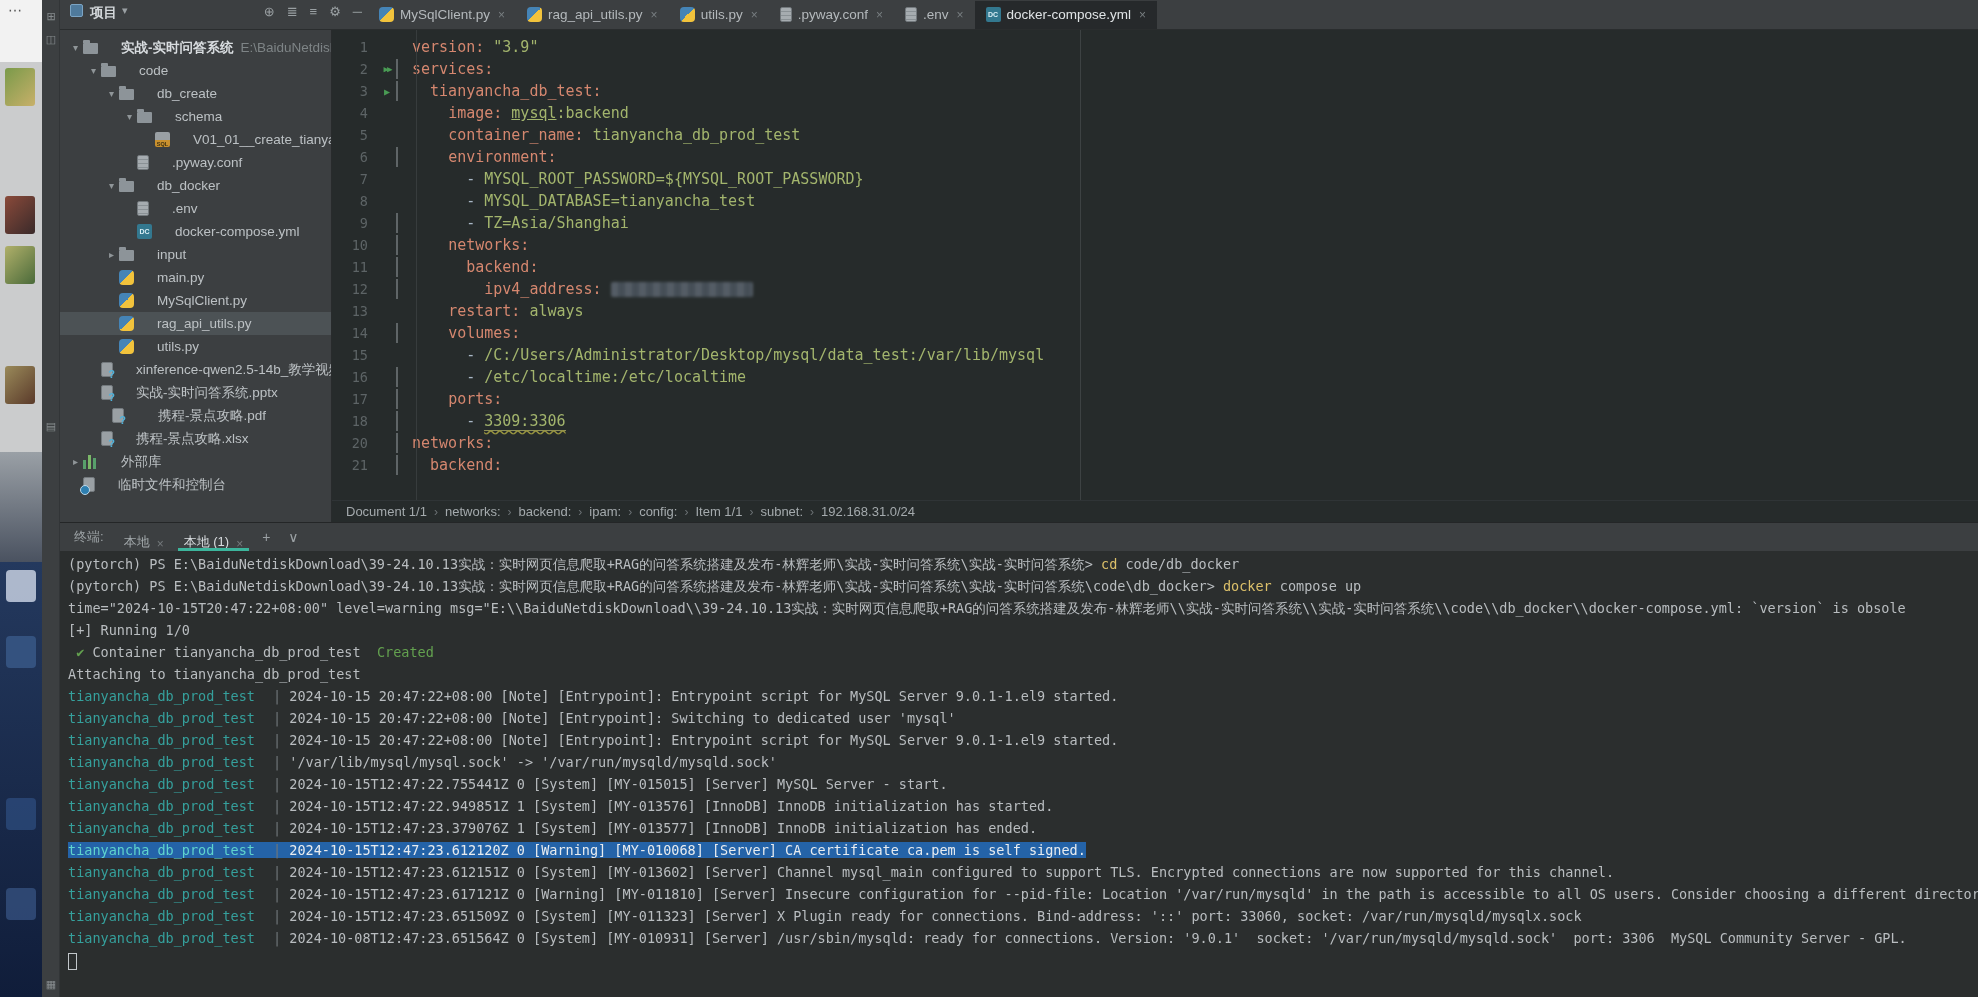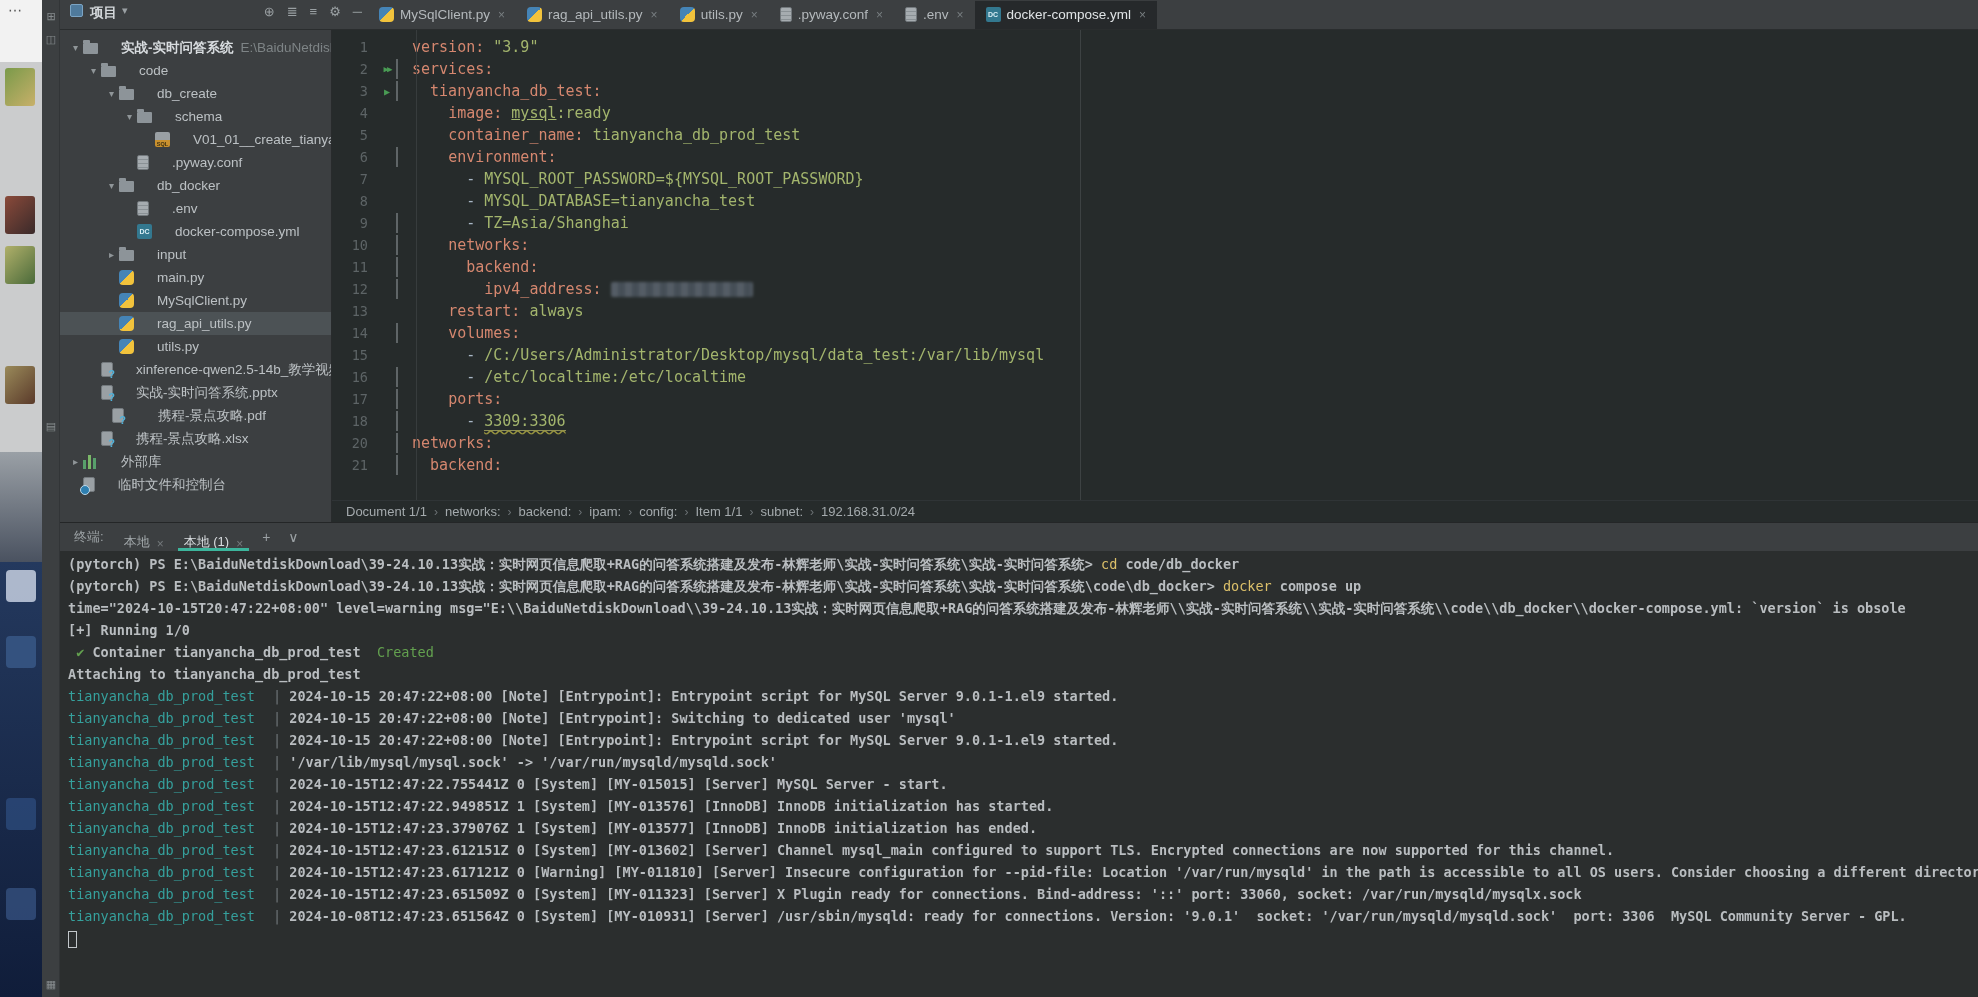--- a/index.html
+++ b/index.html
@@ -97,21 +97,21 @@
   .terminal { position:absolute; left:0; top:522px; right:0; bottom:0; display:flex; flex-direction:column; background:#2b2e2e; border-top:1px solid #242627; }
   .termtabs { height:28px; flex:0 0 28px; background:#3c3f41; display:flex; align-items:stretch; font-size:13px; }
   .tt-label { display:flex; align-items:center; color:#9ba1a4; padding:0 10px 0 14px; }
   .ttab { display:flex; align-items:flex-end; padding:0 10px; color:#a2a8ab; cursor:pointer; position:relative; }
   .ttab .x { margin-left:7px; color:#74797c; font-size:12px; }
   .ttab.active { color:#d9dde0; }
   .ttab.active::after { content:""; position:absolute; left:4px; right:4px; bottom:0; height:3px; background:#3cb59c; }
   .tt-btn { display:flex; align-items:center; color:#9ba1a4; padding:0 9px; font-size:14px; cursor:pointer; }
   .termbody { flex:1; overflow:hidden; padding:5px 0 0 8px; font-family:"DejaVu Sans Mono", monospace; font-size:13.5px; color:#b9bdc0; cursor:text; }
   .tl { height:22px; white-space:pre; overflow:hidden; }
-  .tseg-p { color:#b9bdc0;font-weight:bold; }
+  .tseg-p { color:#b9bdc0; }
   .tseg-y { color:#dcc06a; }
   .tseg-g { color:#63a14f; }
   .pre { display:inline-block; width:205px; color:#35a09c; }
   .sep { color:#70767a; }
   .hl { background:#2463a8; }
   .hl .pre { color:#5fd3cd; }
   .hl .tseg-p { color:#e8ecef; }
   .cursor { display:inline-block; width:9px; height:17px; border:1px solid #c2c7ca; vertical-align:middle; }
 </style>
 </head>
@@ -298,21 +298,21 @@
               <span class="tchev"></span>
               <span class="fic fic-scratch"></span>
               <span class="tlabel">临时文件和控制台</span>
             </div>
           </div>
         <div class="editor">
           <div class="codearea">
               <div class="cl"><span class="ln">1</span><span class="gr"></span><span class="gf"></span><span class="ct"><span class="sk">version:</span><span class="sd"> </span><span class="sv">"3.9"</span></span></div>
               <div class="cl"><span class="ln">2</span><span class="gr">▶▶</span><span class="gf"><span class="dm"></span></span><span class="ct"><span class="sk">services:</span></span></div>
               <div class="cl"><span class="ln">3</span><span class="gr" style="font-size: 10px; letter-spacing: 0px;">▶</span><span class="gf"><span class="dm"></span></span><span class="ct"><span class="sd">  </span><span class="sk">tianyancha_db_test:</span></span></div>
-              <div class="cl"><span class="ln">4</span><span class="gr"></span><span class="gf"></span><span class="ct"><span class="sd">    </span><span class="sk">image:</span><span class="sd"> </span><span class="slnk">mysql</span><span class="sv">:ready</span></span></div>
+              <div class="cl"><span class="ln">4</span><span class="gr"></span><span class="gf"></span><span class="ct"><span class="sd">    </span><span class="sk">image:</span><span class="sd"> </span><span class="slnk">mysql</span><span class="sv">:backend</span></span></div>
               <div class="cl"><span class="ln">5</span><span class="gr"></span><span class="gf"></span><span class="ct"><span class="sd">    </span><span class="sk">container_name:</span><span class="sd"> </span><span class="sv">tianyancha_db_prod_test</span></span></div>
               <div class="cl"><span class="ln">6</span><span class="gr"></span><span class="gf"><span class="dm"></span></span><span class="ct"><span class="sd">    </span><span class="sk">environment:</span></span></div>
               <div class="cl"><span class="ln">7</span><span class="gr"></span><span class="gf"></span><span class="ct"><span class="sd">      - </span><span class="sv">MYSQL_ROOT_PASSWORD=${MYSQL_ROOT_PASSWORD}</span></span></div>
               <div class="cl"><span class="ln">8</span><span class="gr"></span><span class="gf"></span><span class="ct"><span class="sd">      - </span><span class="sv">MYSQL_DATABASE=tianyancha_test</span></span></div>
               <div class="cl"><span class="ln">9</span><span class="gr"></span><span class="gf"><span class="dm"></span></span><span class="ct"><span class="sd">      - </span><span class="sv">TZ=Asia/Shanghai</span></span></div>
               <div class="cl"><span class="ln">10</span><span class="gr"></span><span class="gf"><span class="dm"></span></span><span class="ct"><span class="sd">    </span><span class="sk">networks:</span></span></div>
               <div class="cl"><span class="ln">11</span><span class="gr"></span><span class="gf"><span class="dm"></span></span><span class="ct"><span class="sd">      </span><span class="sk">backend:</span></span></div>
               <div class="cl"><span class="ln">12</span><span class="gr"></span><span class="gf"><span class="dm"></span></span><span class="ct"><span class="sd">        </span><span class="sk">ipv4_address:</span><span class="sd"> </span><span class="redact"></span></span></div>
               <div class="cl"><span class="ln">13</span><span class="gr"></span><span class="gf"></span><span class="ct"><span class="sd">    </span><span class="sk">restart:</span><span class="sd"> </span><span class="sv">always</span></span></div>
               <div class="cl"><span class="ln">14</span><span class="gr"></span><span class="gf"><span class="dm"></span></span><span class="ct"><span class="sd">    </span><span class="sk">volumes:</span></span></div>
@@ -364,20 +364,21 @@
             <div class="tl"><span class="tseg-p">[+] Running 1/0</span></div>
             <div class="tl"><span class="tseg-g"> ✔</span><span class="tseg-p"> Container tianyancha_db_prod_test  </span><span class="tseg-g">Created</span></div>
             <div class="tl"><span class="tseg-p">Attaching to tianyancha_db_prod_test</span></div>
             <div class="tl"><span class="pre">tianyancha_db_prod_test</span><span class="sep">| </span><span class="tseg-p">2024-10-15 20:47:22+08:00 [Note] [Entrypoint]: Entrypoint script for MySQL Server 9.0.1-1.el9 started.</span></div>
             <div class="tl"><span class="pre">tianyancha_db_prod_test</span><span class="sep">| </span><span class="tseg-p">2024-10-15 20:47:22+08:00 [Note] [Entrypoint]: Switching to dedicated user 'mysql'</span></div>
             <div class="tl"><span class="pre">tianyancha_db_prod_test</span><span class="sep">| </span><span class="tseg-p">2024-10-15 20:47:22+08:00 [Note] [Entrypoint]: Entrypoint script for MySQL Server 9.0.1-1.el9 started.</span></div>
             <div class="tl"><span class="pre">tianyancha_db_prod_test</span><span class="sep">| </span><span class="tseg-p">'/var/lib/mysql/mysql.sock' -&gt; '/var/run/mysqld/mysqld.sock'</span></div>
             <div class="tl"><span class="pre">tianyancha_db_prod_test</span><span class="sep">| </span><span class="tseg-p">2024-10-15T12:47:22.755441Z 0 [System] [MY-015015] [Server] MySQL Server - start.</span></div>
             <div class="tl"><span class="pre">tianyancha_db_prod_test</span><span class="sep">| </span><span class="tseg-p">2024-10-15T12:47:22.949851Z 1 [System] [MY-013576] [InnoDB] InnoDB initialization has started.</span></div>
             <div class="tl"><span class="pre">tianyancha_db_prod_test</span><span class="sep">| </span><span class="tseg-p">2024-10-15T12:47:23.379076Z 1 [System] [MY-013577] [InnoDB] InnoDB initialization has ended.</span></div>
+            <div class="tl"><span class="hl"><span class="pre">tianyancha_db_prod_test</span><span class="sep">| </span><span class="tseg-p">2024-10-15T12:47:23.612120Z 0 [Warning] [MY-010068] [Server] CA certificate ca.pem is self signed.</span></span></div>
             <div class="tl"><span class="pre">tianyancha_db_prod_test</span><span class="sep">| </span><span class="tseg-p">2024-10-15T12:47:23.612151Z 0 [System] [MY-013602] [Server] Channel mysql_main configured to support TLS. Encrypted connections are now supported for this channel.</span></div>
             <div class="tl"><span class="pre">tianyancha_db_prod_test</span><span class="sep">| </span><span class="tseg-p">2024-10-15T12:47:23.617121Z 0 [Warning] [MY-011810] [Server] Insecure configuration for --pid-file: Location '/var/run/mysqld' in the path is accessible to all OS users. Consider choosing a different directory.</span></div>
             <div class="tl"><span class="pre">tianyancha_db_prod_test</span><span class="sep">| </span><span class="tseg-p">2024-10-15T12:47:23.651509Z 0 [System] [MY-011323] [Server] X Plugin ready for connections. Bind-address: '::' port: 33060, socket: /var/run/mysqld/mysqlx.sock</span></div>
             <div class="tl"><span class="pre">tianyancha_db_prod_test</span><span class="sep">| </span><span class="tseg-p">2024-10-08T12:47:23.651564Z 0 [System] [MY-010931] [Server] /usr/sbin/mysqld: ready for connections. Version: '9.0.1'  socket: '/var/run/mysqld/mysqld.sock'  port: 3306  MySQL Community Server - GPL.</span></div>
             <div class="tl"><span class="cursor"></span></div>
           </div>
       </div>
     </div>
   </div>
 </div>

